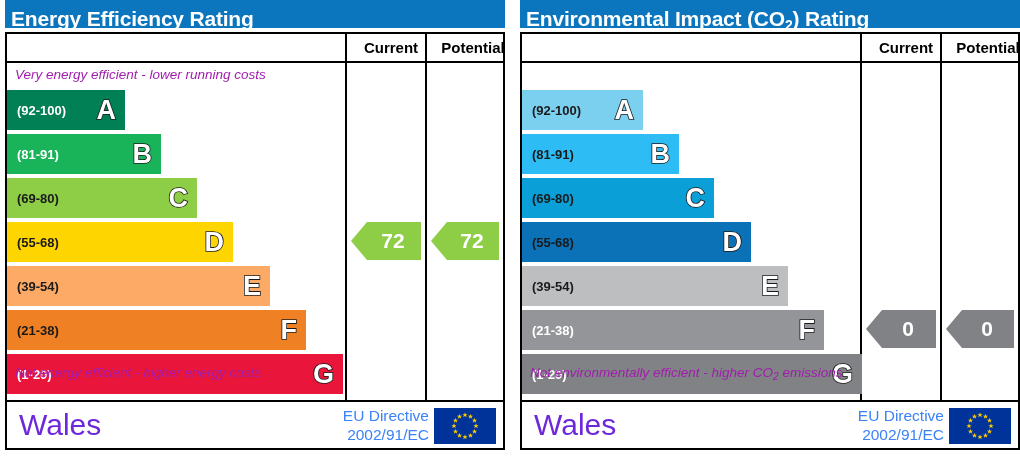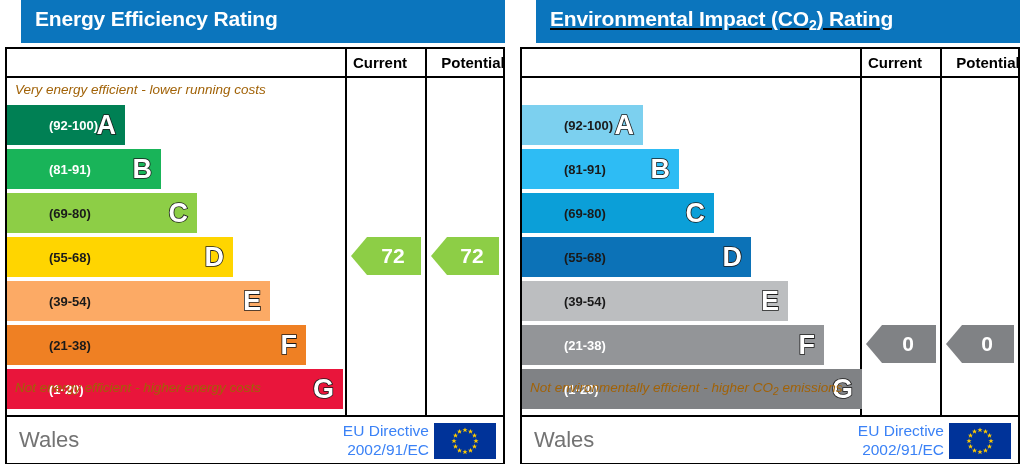--- a/index.html
+++ b/index.html
@@ -17,33 +17,32 @@
   }
 
   
   .panel {
     position: absolute;
     top: 0;
     width: 500px;
     height: 464px;
   }
   .panel.left  { left: 5px; }
-  .panel.right { left: 520px; text-decoration: underline; }
+  .panel.right { left: 520px; }
 
   .panel-header {
-    height: 43px;
+    height: 28px;
     background: #0b75bd;
     color: #ffffff;
     font-size: 21px;
     font-weight: bold;
     line-height: 38px;
-    padding-left: 14px;
+    padding-left: 6px;
     letter-spacing: -0.2px;
     white-space: nowrap;
-    margin-left: 16px;
   }
   .panel-header sub {
     font-size: 14px;
     vertical-align: baseline;
     position: relative;
     top: 4px;
   }
 
   .gap { height: 4px; background:#ffffff; }
 
@@ -75,29 +74,29 @@
   .head-cell {
     position: absolute;
     top: 0;
     height: 27px;
     line-height: 27px;
     text-align: center;
     font-size: 15px;
     font-weight: bold;
     color: #000000;
   }
-  .head-cell.current   { left: 340px; width: 66px; text-align: center; }
+  .head-cell.current   { left: 351px; width: 66px; text-align: center; }
   .head-cell.potential { left: 420px; width: 92px; }
 
   .note {
     position: absolute;
     left: 8px;
     font-style: italic;
     font-size: 13.5px;
-    color: #a16207;
+    color: #a21caf;
     white-space: nowrap;
   }
   .note.top    { top: 33px; }
   .note.bottom { top: 331px; }
   .note sub {
     font-size: 10px;
     vertical-align: baseline;
     position: relative;
     top: 3px;
   }
@@ -120,21 +119,20 @@
     display: block;
   }
   .bar-range {
     position: absolute;
     left: 10px;
     top: 50%;
     transform: translateY(-50%);
     font-size: 13px;
     font-weight: bold;
     white-space: nowrap;
-    margin-left: 32px;
   }
   .bar-letter {
     position: absolute;
     right: 9px;
     top: 50%;
     transform: translateY(-50%);
     font-size: 27px;
     font-weight: bold;
     color: #ffffff;
     -webkit-text-stroke: 1.6px #1a1a1a;
@@ -165,22 +163,22 @@
     height: 48px;
     border: 2px solid #000000;
     border-top: none;
     background: #ffffff;
   }
   .region {
     position: absolute;
     left: 12px;
     top: 50%;
     transform: translateY(-50%);
-    font-size: 22px;
-    color: #737373;
+    font-size: 30px;
+    color: #6d28d9;
   }
   .directive {
     position: absolute;
     right: 74px;
     top: 4px;
     text-align: right;
     font-size: 15.5px;
     line-height: 19px;
     color: #3b82f6;
     white-space: nowrap;

